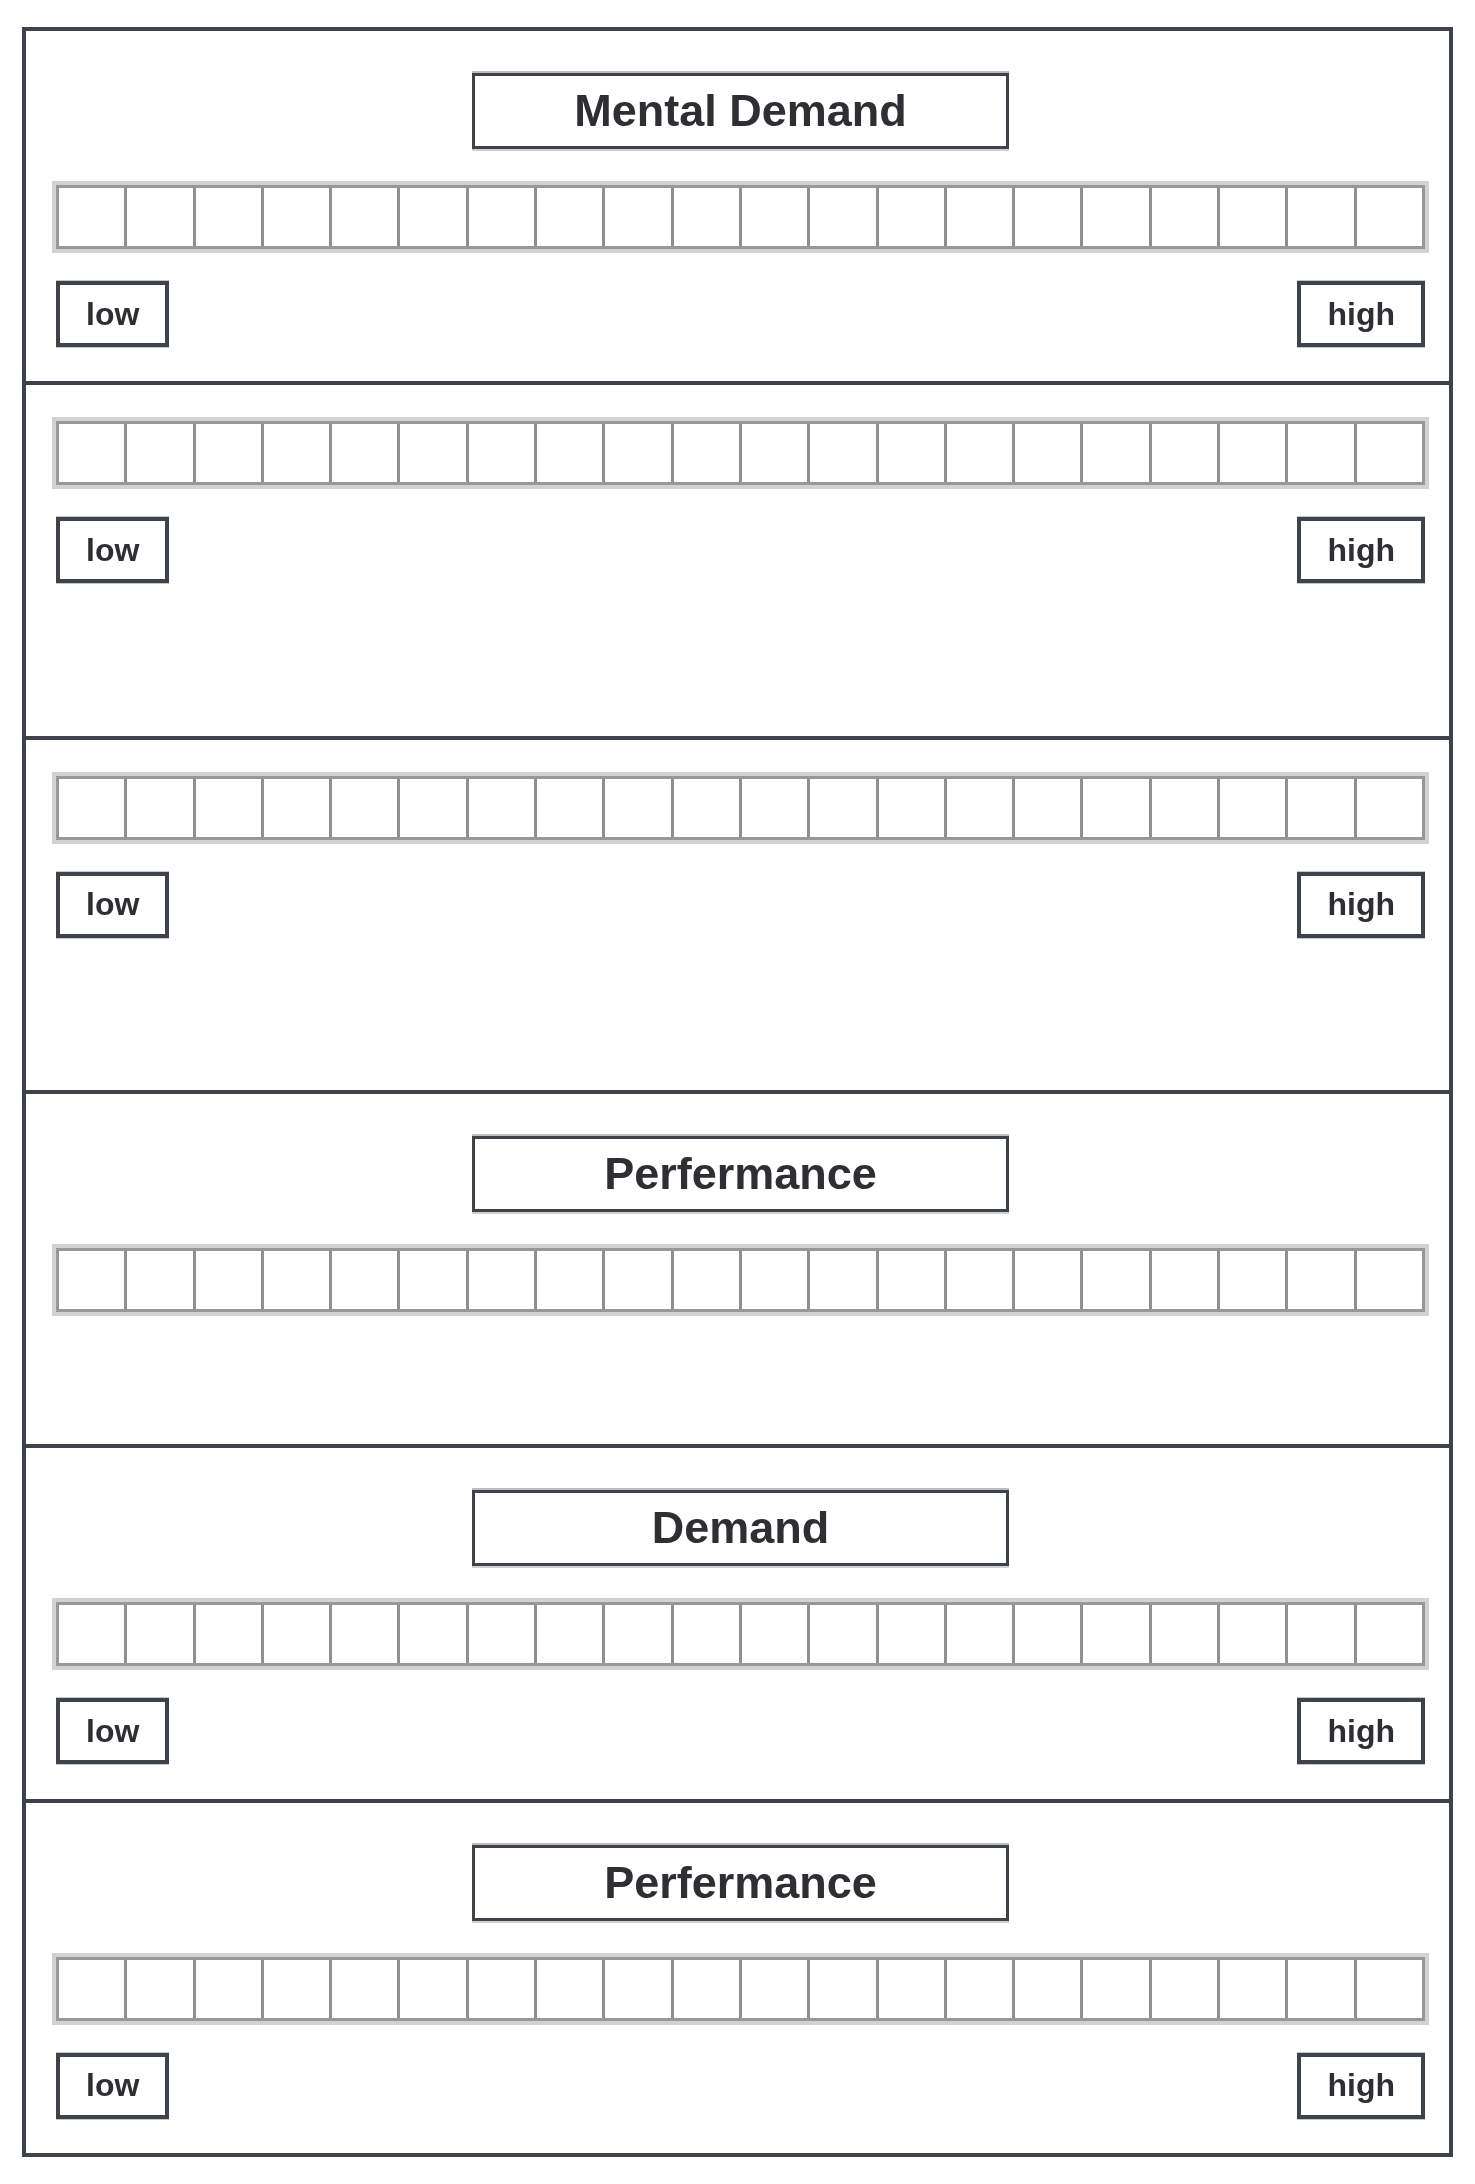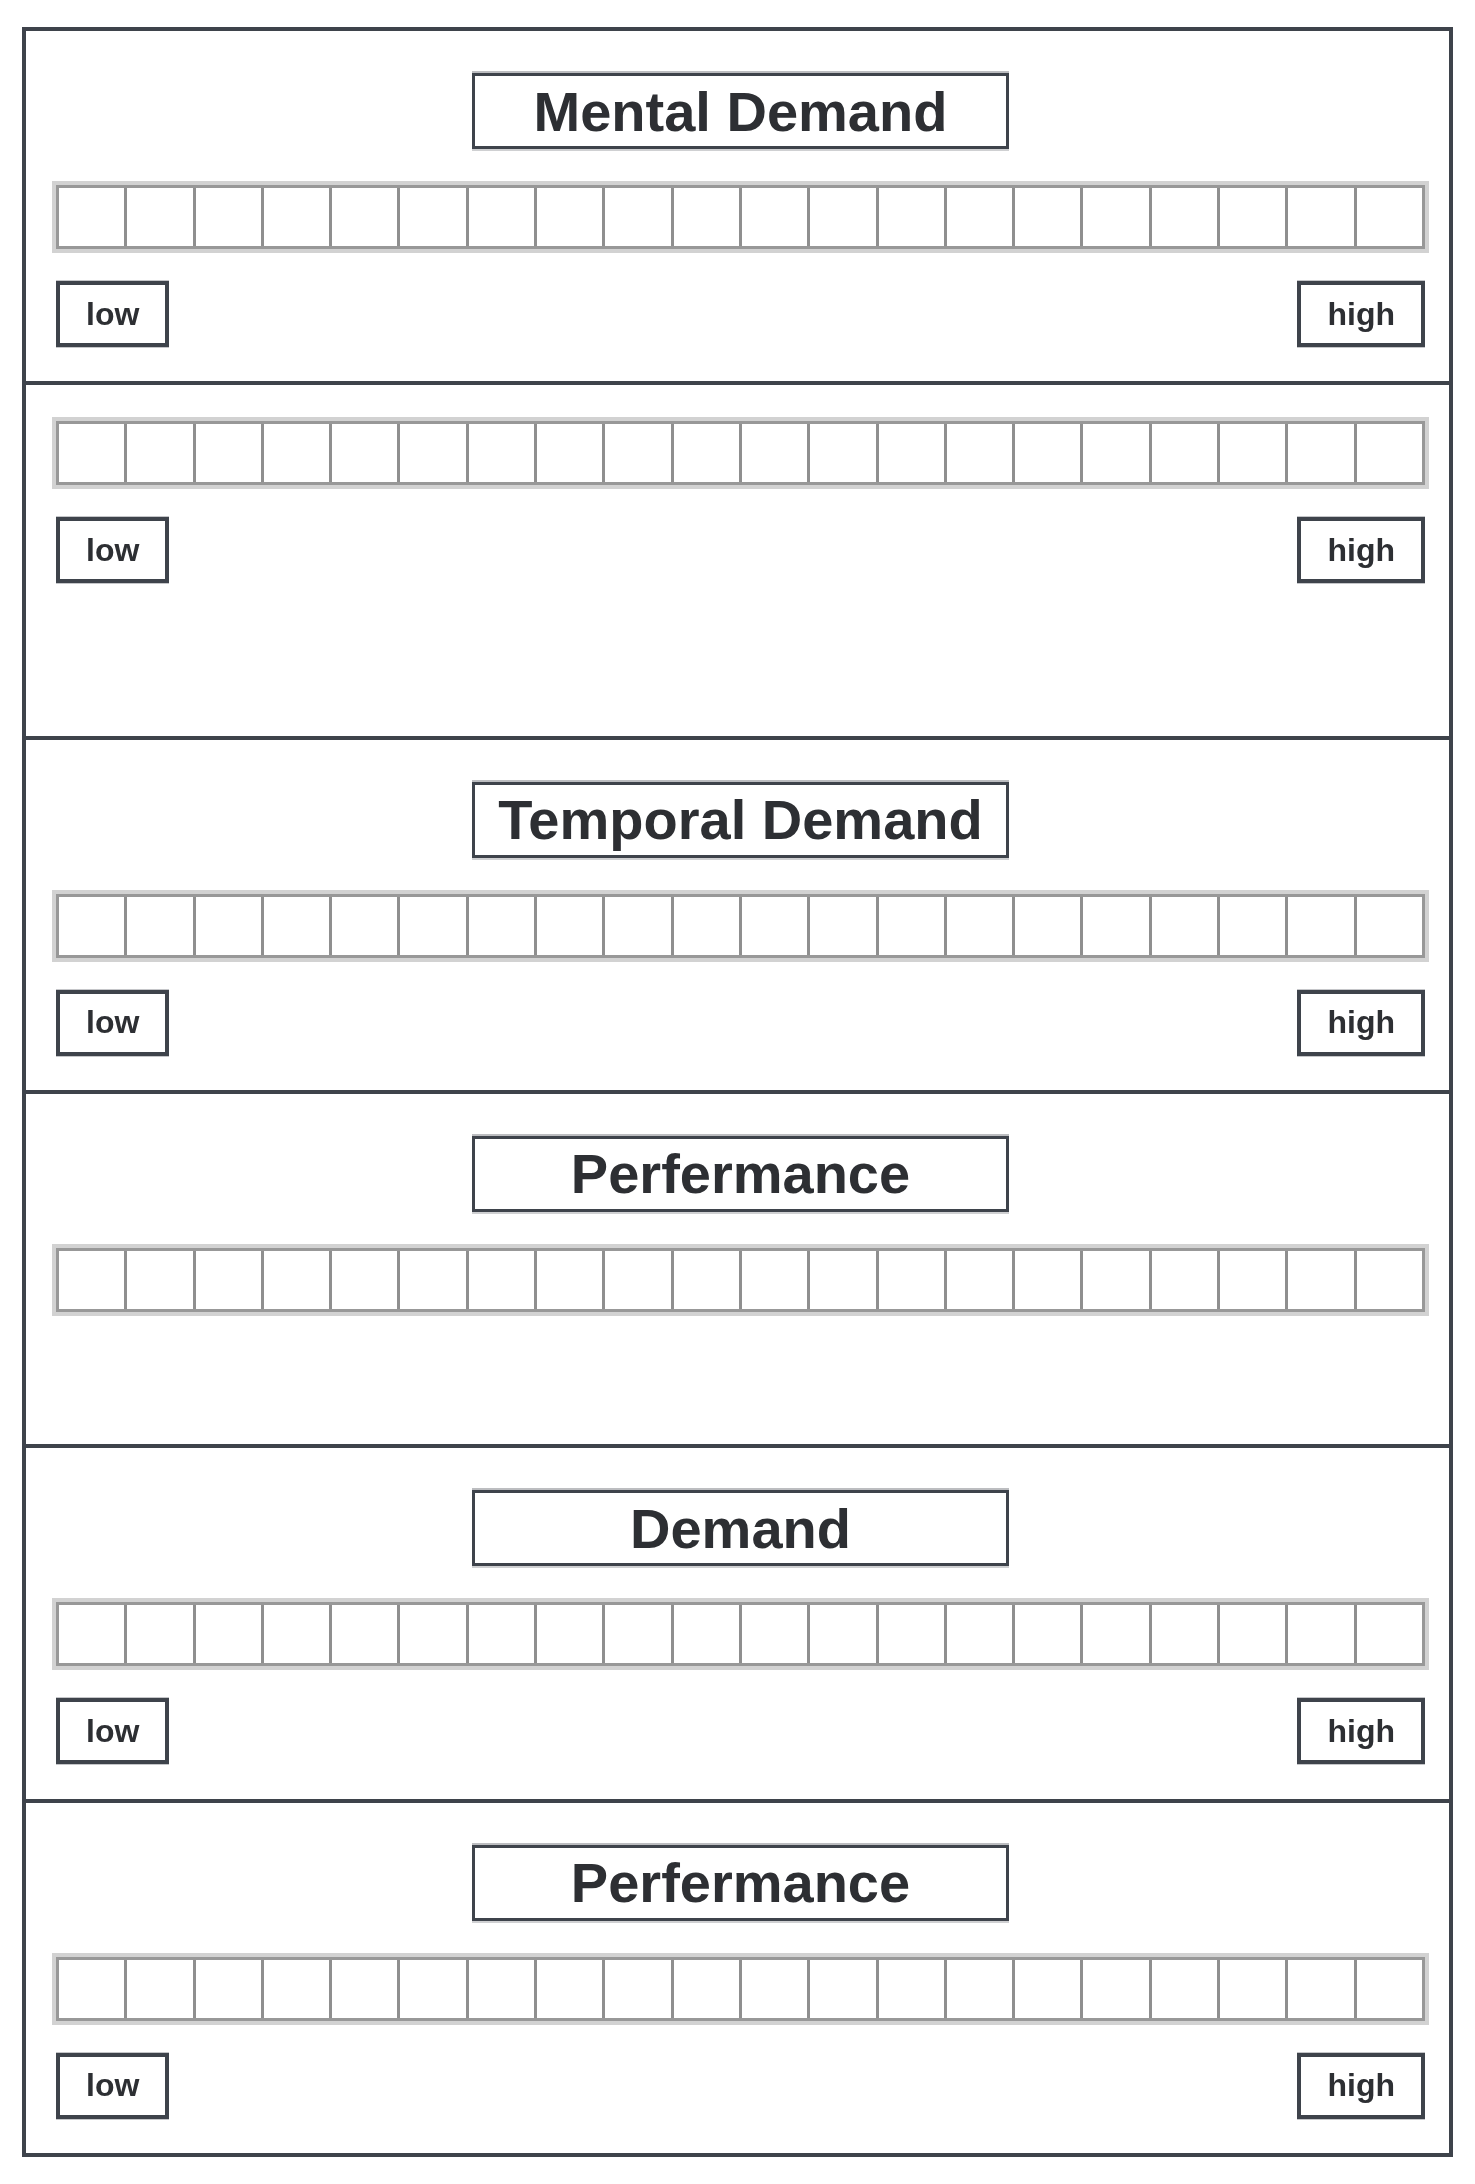--- a/index.html
+++ b/index.html
@@ -41,21 +41,21 @@
     margin: 42px auto 0;
     box-sizing: border-box;
     border: 3px solid var(--border, #3e434b);
     box-shadow: 0 -2px 0 0 rgba(62,67,75,.35), 0 2px 0 0 rgba(62,67,75,.25);
     display: flex;
     align-items: center;
     justify-content: center;
     background: #ffffff;
   }
   .title-text {
-    font-size: 56px;
+    font-size: 45px;
     font-weight: bold;
     color: var(--text, #2d2f33);
     white-space: nowrap;
   }
   .scale {
     margin-top: 36px;
     height: 64px;
     box-sizing: border-box;
     display: flex;
     border: 3px solid #989898;
@@ -152,23 +152,20 @@
         <div class="cell"></div>
         <div class="cell"></div>
       </div>
     <div class="labels">
       <div class="label-box">low</div>
       <div class="label-box">high</div>
     </div>
   </section>
 
   <section class="section">
-    <div class="title-box">
-      <span class="title-text">Temporal Demand</span>
-    </div>
     <div class="scale">
         <div class="cell"></div>
         <div class="cell"></div>
         <div class="cell"></div>
         <div class="cell"></div>
         <div class="cell"></div>
         <div class="cell"></div>
         <div class="cell"></div>
         <div class="cell"></div>
         <div class="cell"></div>

